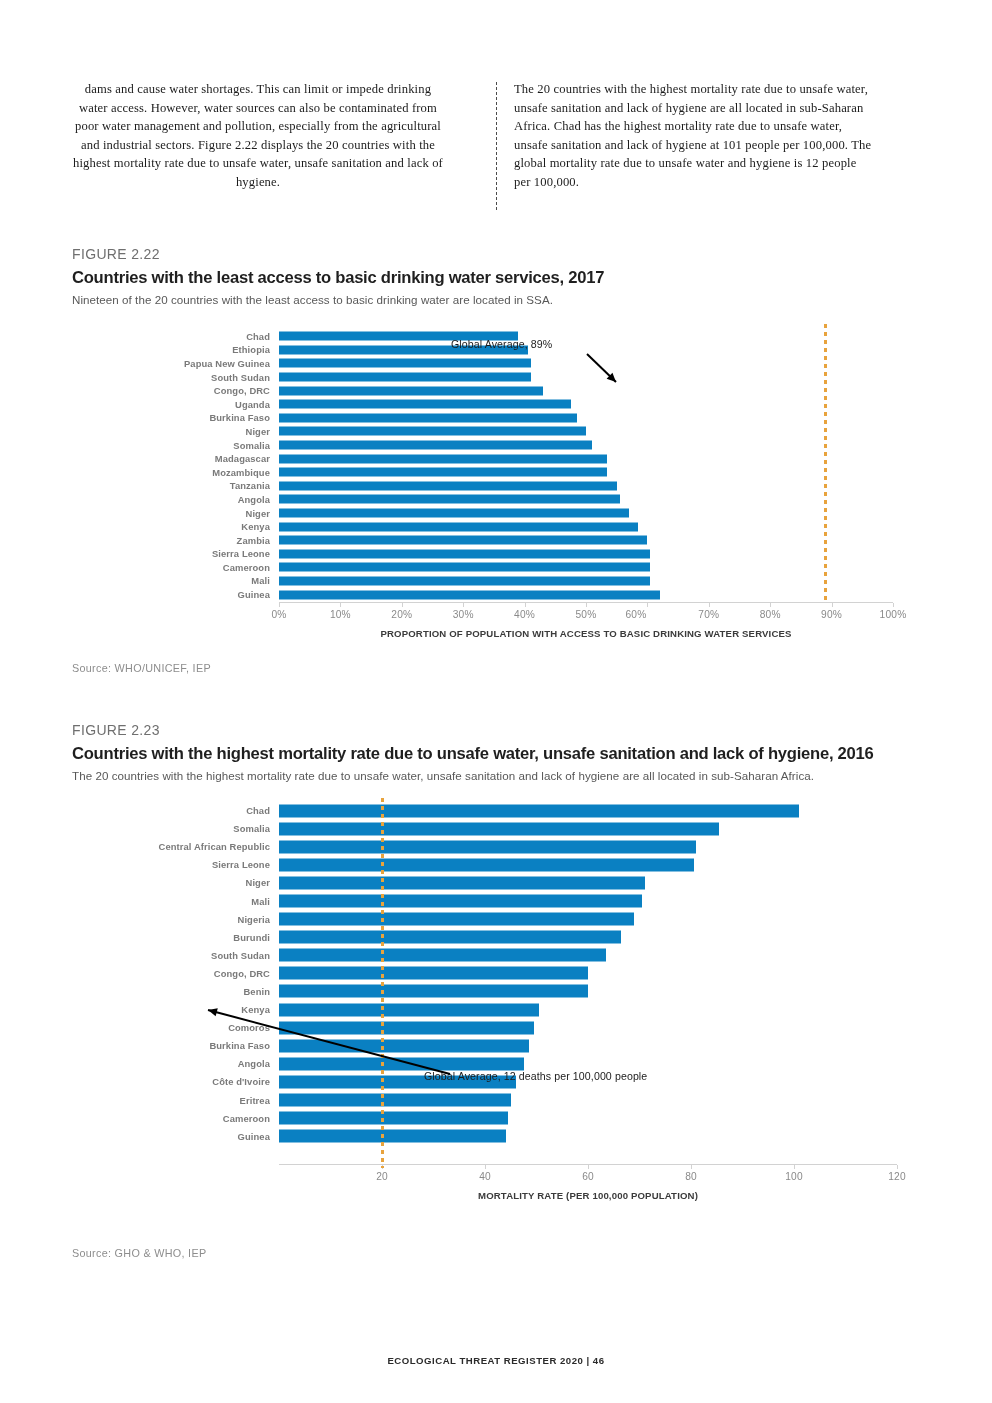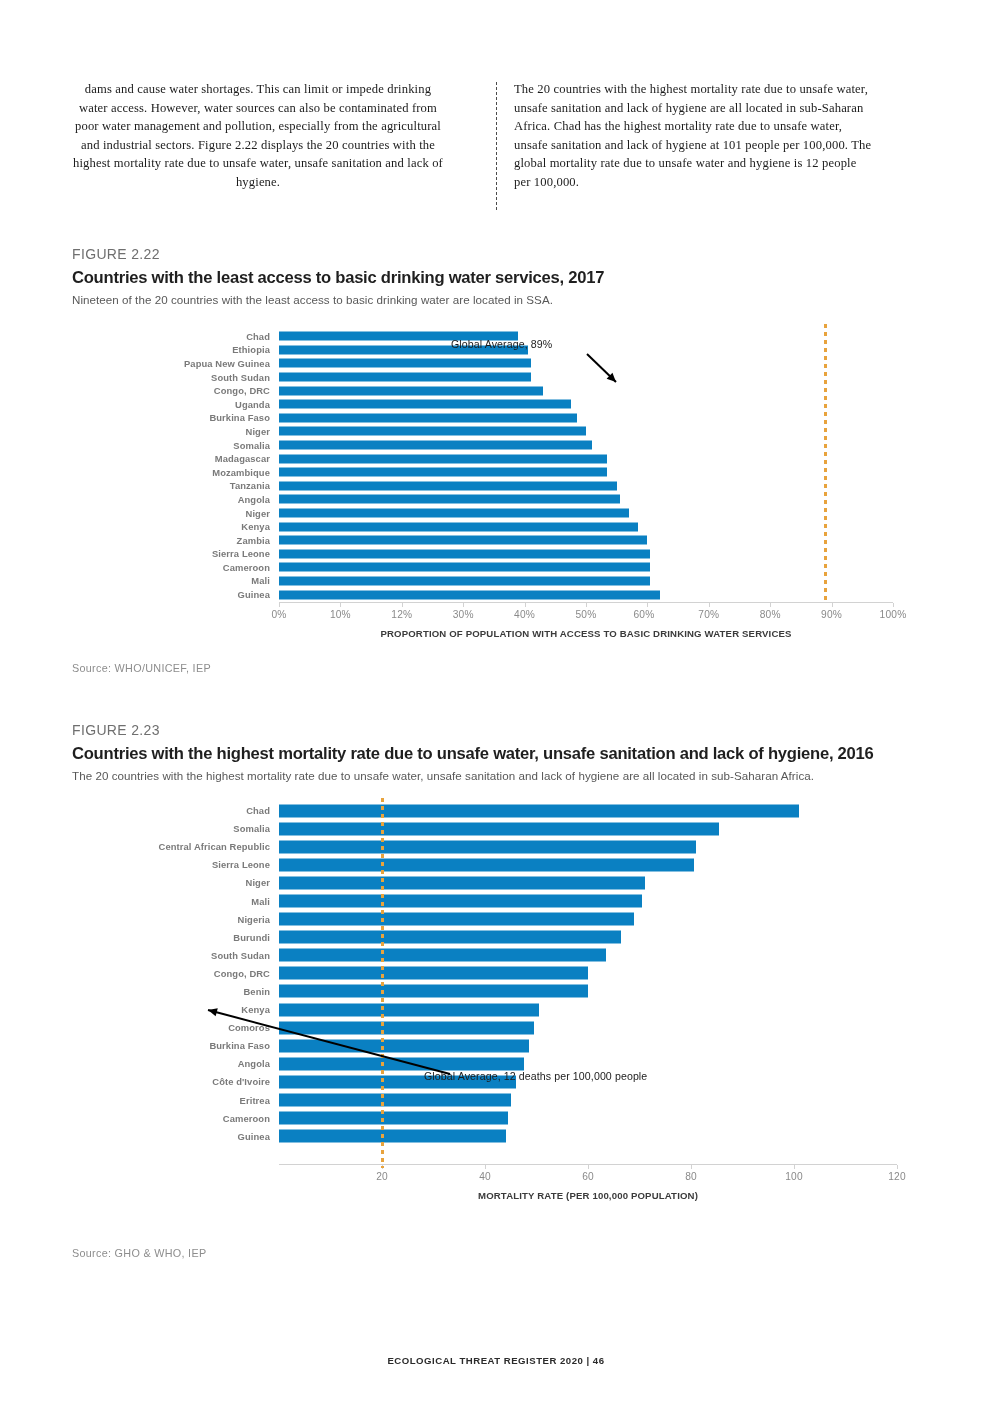--- a/index.html
+++ b/index.html
@@ -228,29 +228,29 @@
           </div>
         </div>
       </div>
       <div class="axis-line" style="left: 207px; top: 272px; width: 614px;"></div>
       <div class="ticks" style="left: 207px; top: 273px; width: 614px;">
         <div class="tick-mark" style="left: 0px; top: 0px; background: rgb(210, 210, 210);"></div>
         <div class="tick" style="left: 0px; top: 6px;">0%</div>
         <div class="tick-mark" style="left: 61.4px; top: 0px; background: rgb(210, 210, 210);"></div>
         <div class="tick" style="left: 61.4px; top: 6px;">10%</div>
         <div class="tick-mark" style="left: 122.8px; top: 0px; background: rgb(210, 210, 210);"></div>
-        <div class="tick" style="left: 122.8px; top: 6px;">12%</div>
+        <div class="tick" style="left: 122.8px; top: 6px;">20%</div>
         <div class="tick-mark" style="left: 184.2px; top: 0px; background: rgb(210, 210, 210);"></div>
         <div class="tick" style="left: 184.2px; top: 6px;">30%</div>
         <div class="tick-mark" style="left: 245.6px; top: 0px; background: rgb(210, 210, 210);"></div>
         <div class="tick" style="left: 245.6px; top: 6px;">40%</div>
         <div class="tick-mark" style="left: 307px; top: 0px; background: rgb(210, 210, 210);"></div>
         <div class="tick" style="left: 307px; top: 6px;">50%</div>
         <div class="tick-mark" style="left: 368.4px; top: 0px; background: rgb(210, 210, 210);"></div>
-        <div class="tick" style="left: 365px; top: 6px;">60%</div>
+        <div class="tick" style="left: 357px; top: 6px;">60%</div>
         <div class="tick-mark" style="left: 429.8px; top: 0px; background: rgb(210, 210, 210);"></div>
         <div class="tick" style="left: 429.8px; top: 6px;">70%</div>
         <div class="tick-mark" style="left: 491.2px; top: 0px; background: rgb(210, 210, 210);"></div>
         <div class="tick" style="left: 491.2px; top: 6px;">80%</div>
         <div class="tick-mark" style="left: 552.6px; top: 0px; background: rgb(210, 210, 210);"></div>
         <div class="tick" style="left: 552.6px; top: 6px;">90%</div>
         <div class="tick-mark" style="left: 614px; top: 0px; background: rgb(210, 210, 210);"></div>
         <div class="tick" style="left: 614px; top: 6px;">100%</div>
       </div>
       <div class="axis-title" style="left: 207px; width: 614px; top: 298px;">PROPORTION OF POPULATION WITH ACCESS TO BASIC DRINKING WATER SERVICES</div>

